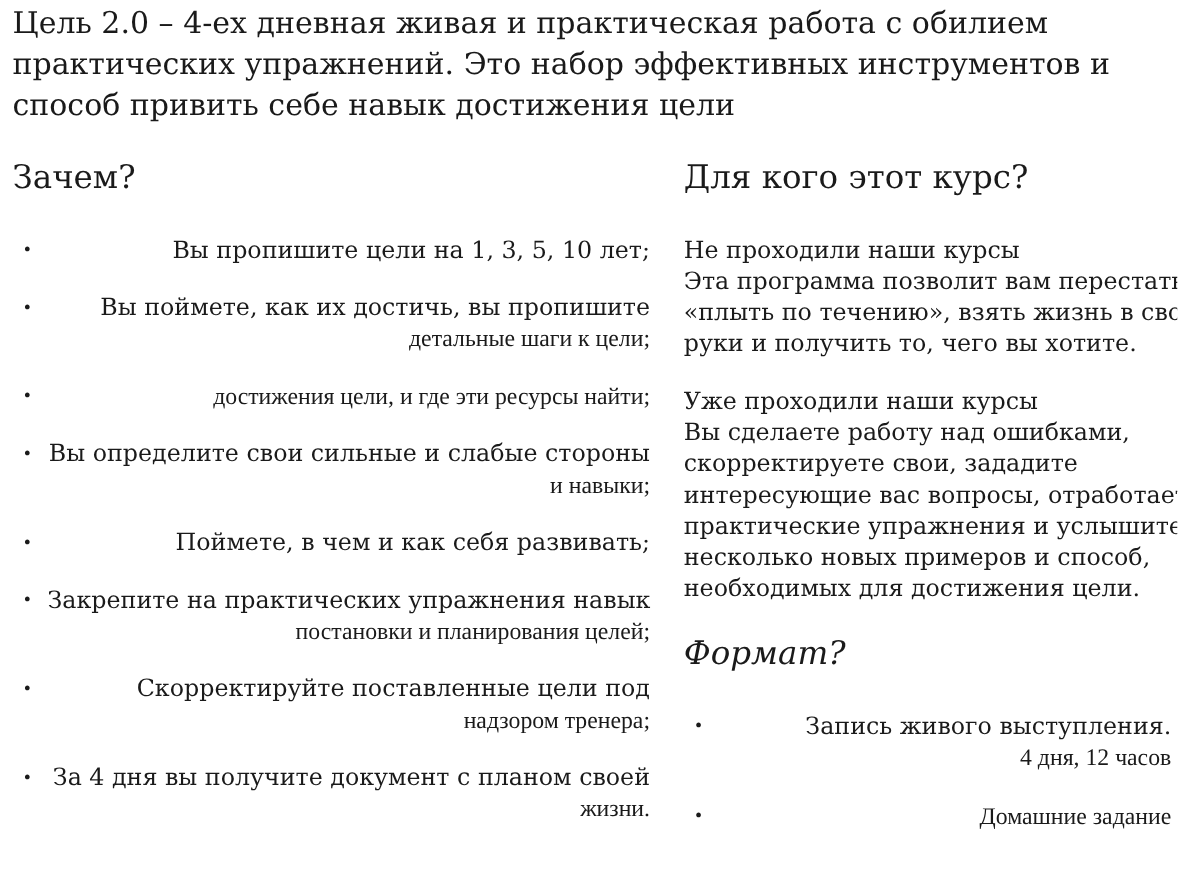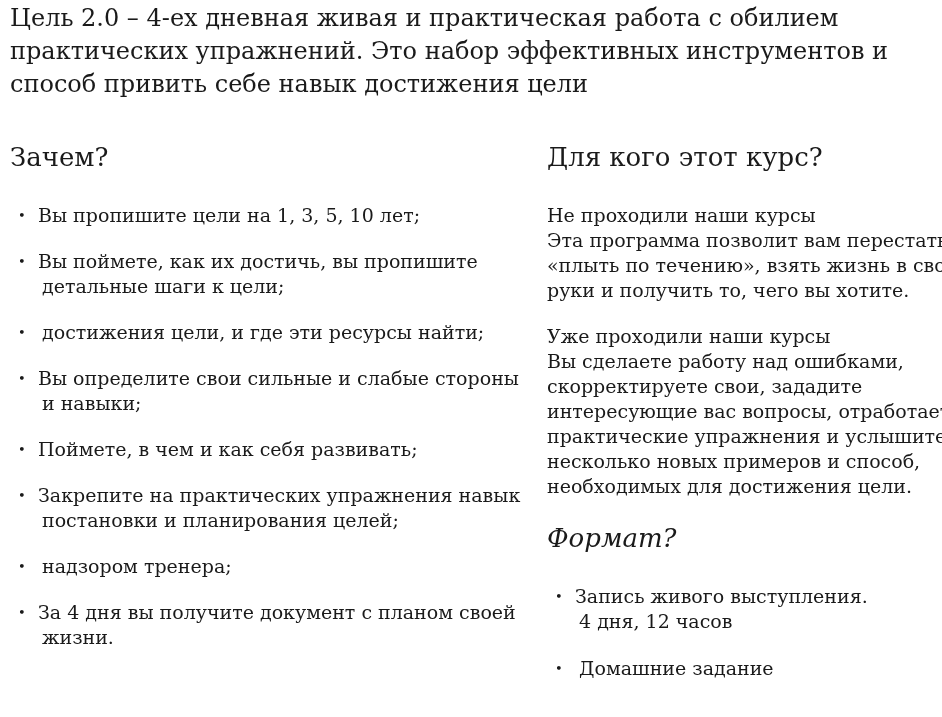--- a/index.html
+++ b/index.html
@@ -16,21 +16,21 @@
     position: absolute;
     left: 10px;
     top: 2px;
     margin: 0;
     font-size: 24px;
     font-weight: normal;
     line-height: 33px;
   }
   .title-line { display: block; white-space: nowrap; }
 
-  .col { position: absolute; top: 139px; }
+  .col { position: absolute; top: 124px; }
   .col-left  { left: 10px;  width: 510px; }
   .col-right { left: 547px; width: 390px; }
 
   h2.section-heading {
     margin: 0 0 28px 0;
     font-size: 26px;
     font-weight: normal;
     line-height: 36px;
   }
 
@@ -43,22 +43,22 @@
     line-height: 25px;
   }
   .bullet-dot {
     position: absolute;
     left: 8px;
     top: 0;
     font-size: 13px;
     line-height: 25px;
     color: #1a1a1a;
   }
-  .li-line { display: block; white-space: nowrap; }
-  .cont { padding-left: 4px; }
+  .li-line { display: block; white-space: nowrap; text-align: right; }
+  .cont { padding-left: 4px; font-family: Liberation Serif, serif; }
 
   .audience-block { margin: 0 0 21px 0; }
   .block-title {
     display: block;
     font-size: 19px;
     line-height: 25px;
     font-weight: normal;
     white-space: nowrap;
   }
   .block-line {
@@ -107,20 +107,21 @@
         <span class="bullet-dot">•</span>
         <span class="li-line">Поймете, в чем и как себя развивать;</span>
       </li>
       <li>
         <span class="bullet-dot">•</span>
         <span class="li-line">Закрепите на практических упражнения навык</span>
         <span class="li-line cont">постановки и планирования целей;</span>
       </li>
       <li>
         <span class="bullet-dot">•</span>
+        <span class="li-line">Скорректируйте поставленные цели под</span>
         <span class="li-line cont">надзором тренера;</span>
       </li>
       <li>
         <span class="bullet-dot">•</span>
         <span class="li-line">За 4 дня вы получите документ с планом своей</span>
         <span class="li-line cont">жизни.</span>
       </li>
     </ul>
   </section>
 

